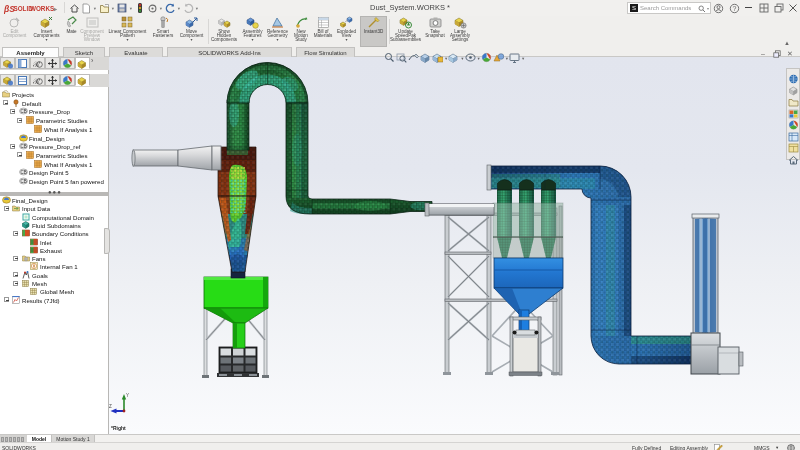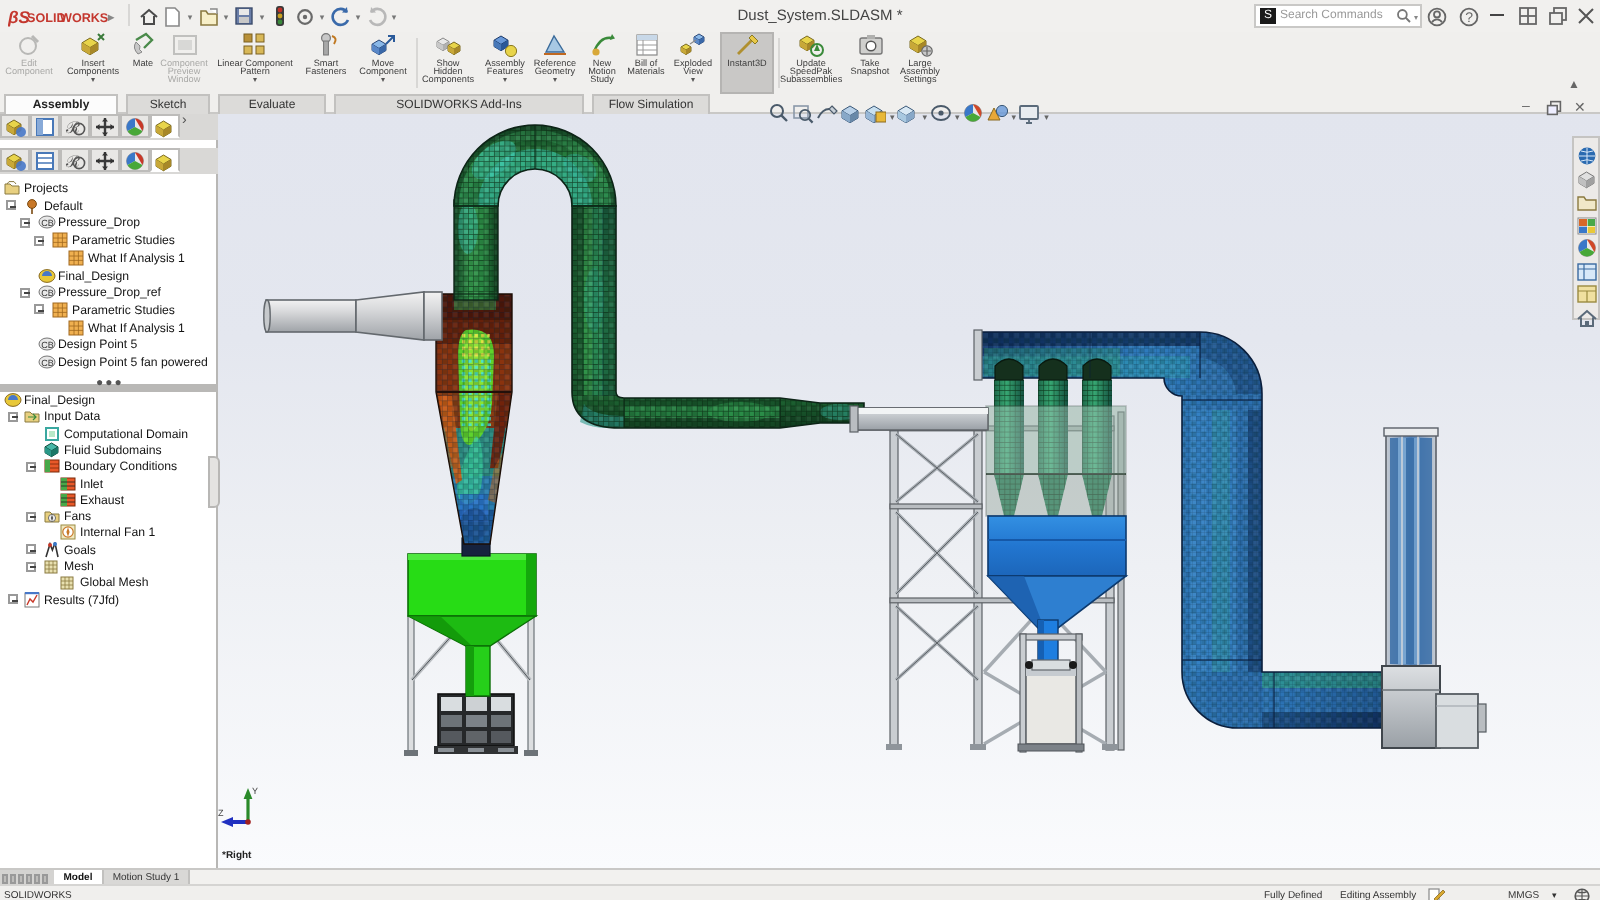--- a/index.html
+++ b/index.html
@@ -118,21 +118,21 @@
         </span>
         <span class="da">▾</span>
   <span class="qi">
           <svg width="11" height="11" viewBox="0 0 11 11">
             <path d="M2.5 3 A4 4 0 1 1 2 7" fill="none" stroke="#b8b8b8" stroke-width="1.3"></path>
             <path d="M2.5 0.5 L2.2 3.4 L5 3.2 Z" fill="#b8b8b8"></path>
           </svg>
         </span>
         <span class="da">▾</span>
  </div>
- <div id="doctitle">Dust_System.SLDASM *</div>
+ <div id="doctitle">Dust_System.WORKS *</div>
  <div id="search">
         <span class="slogo">S</span>
         <span class="stext">Search Commands</span>
         <span style="margin-right:1px;"><svg width="8" height="8" viewBox="0 0 8 8">
             <circle cx="3.2" cy="3.2" r="2.2" fill="none" stroke="#777" stroke-width="0.9"></circle>
             <path d="M4.8 4.8 L7 7" stroke="#777" stroke-width="1"></path>
           </svg></span>
         <span style="font-size:4px;color:#888;margin-right:1px;">▾</span>
       </div>
  <span class="winbtn" style="left:713px;"><svg width="11" height="11" viewBox="0 0 11 11">

